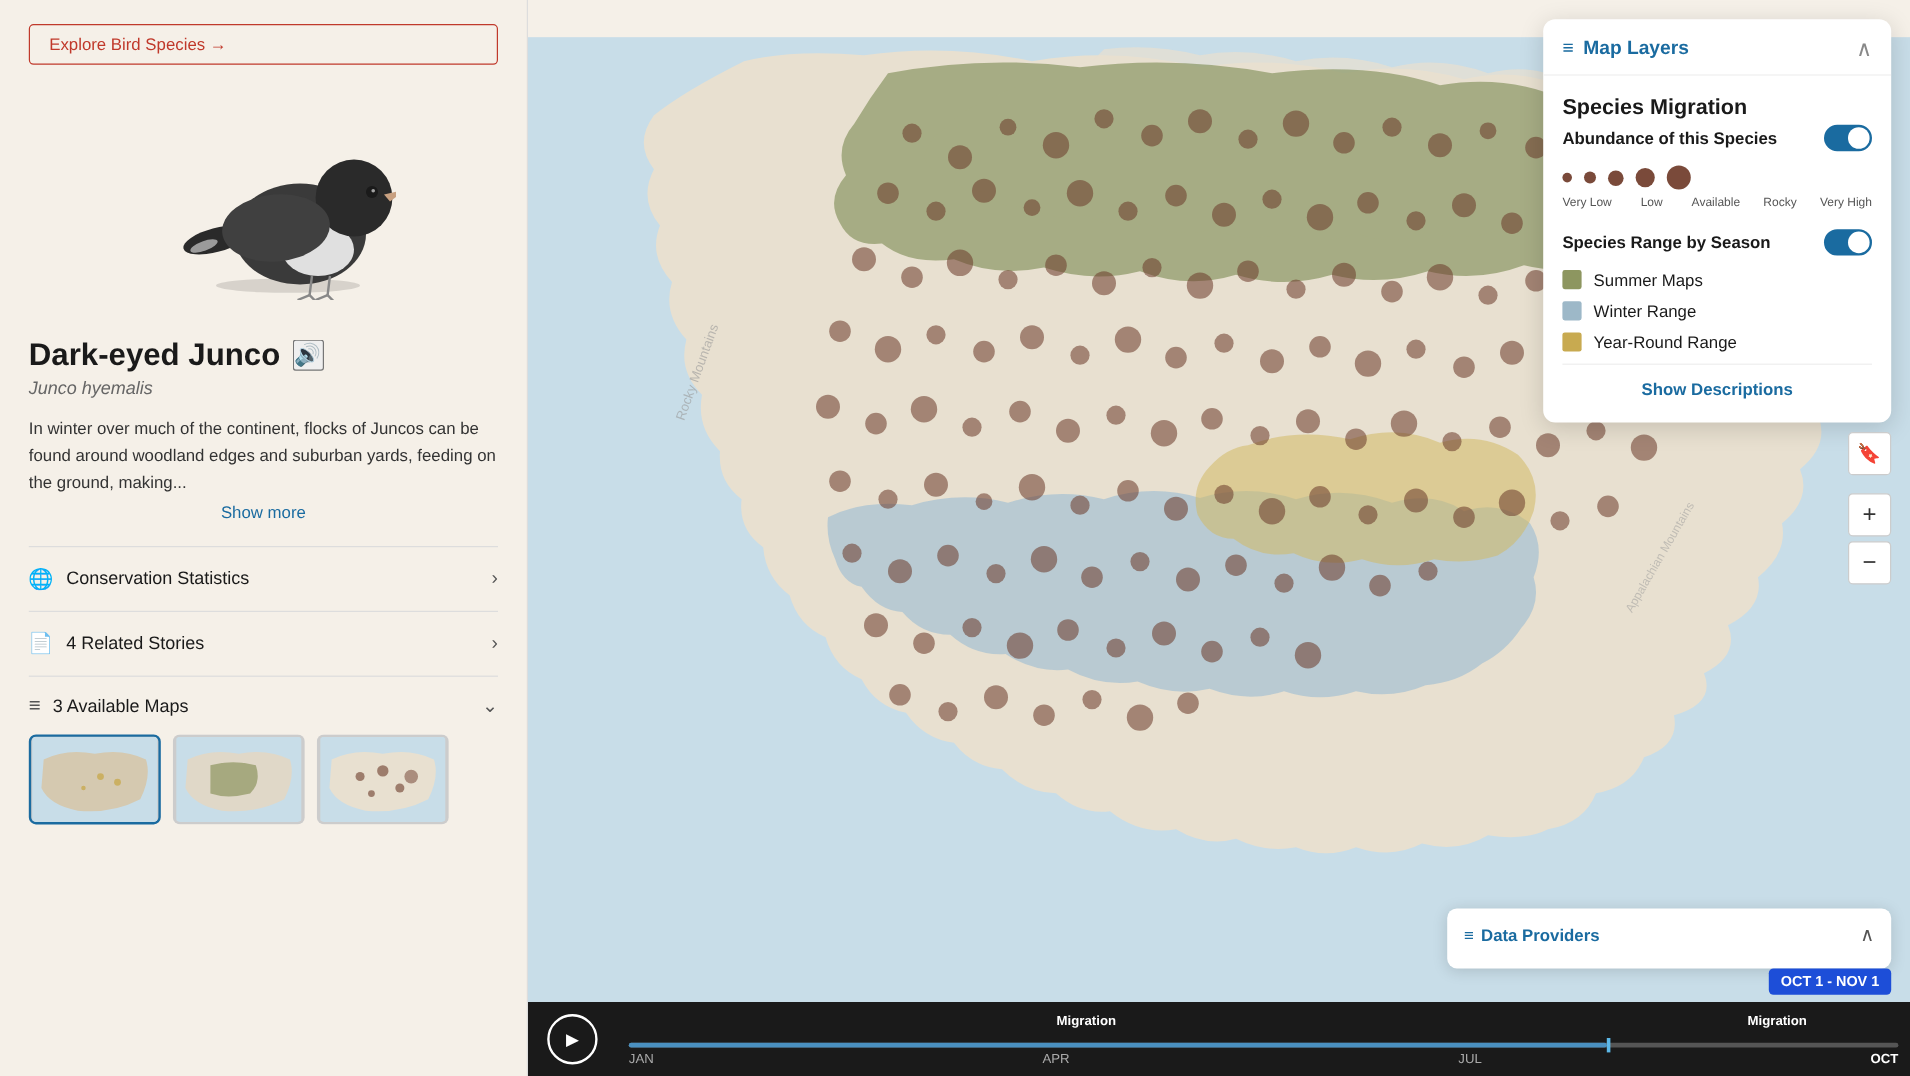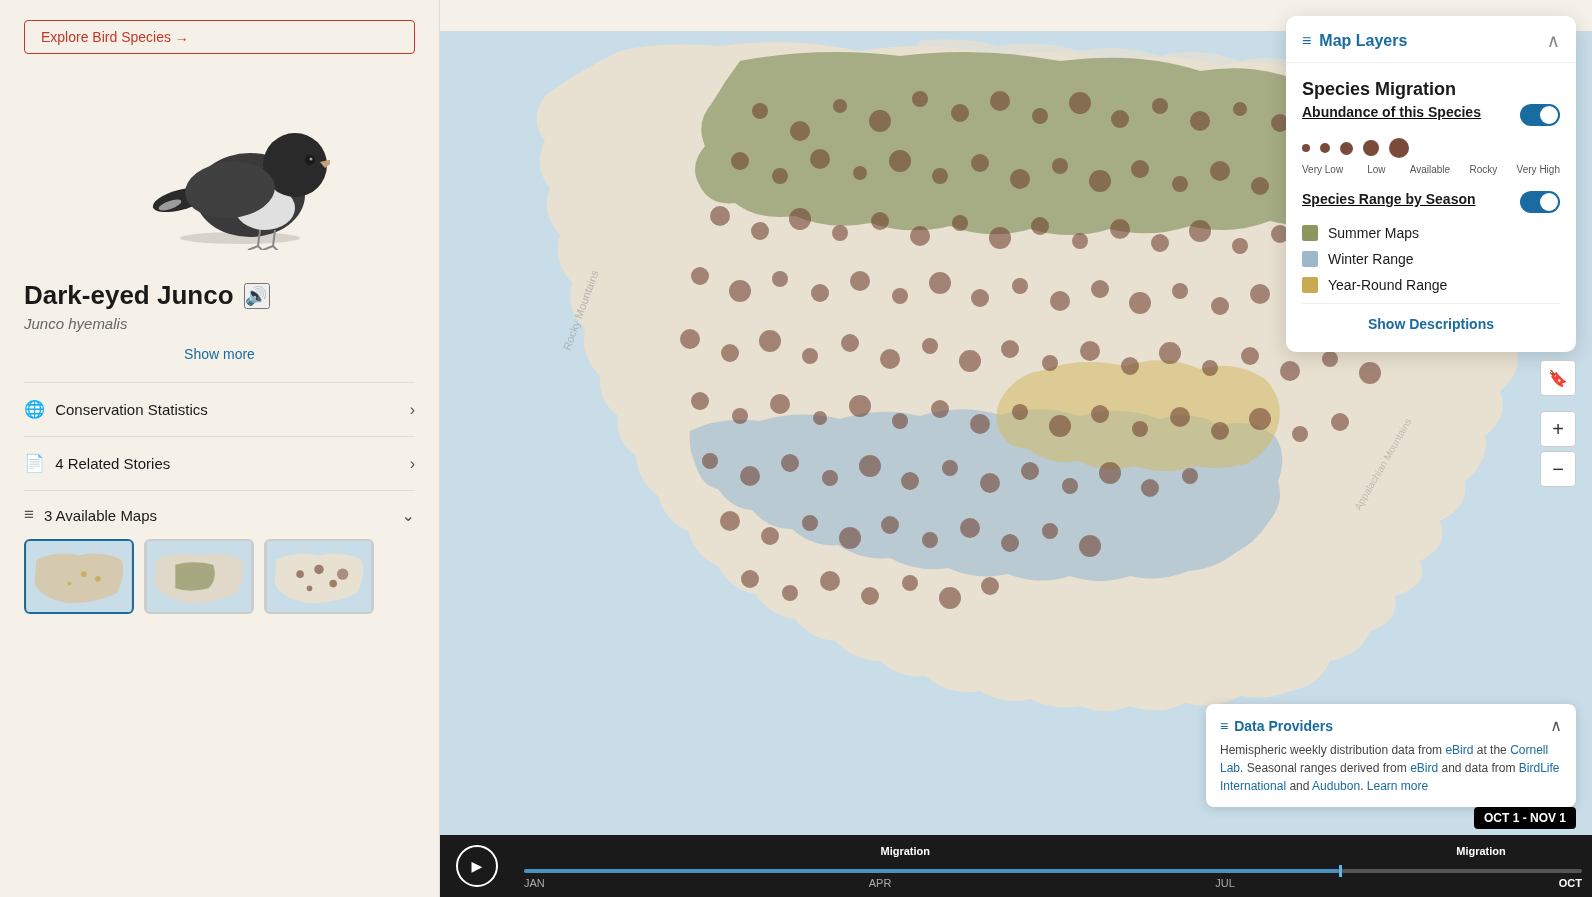--- a/index.html
+++ b/index.html
@@ -225,24 +225,23 @@
 
     .layer-section-desc {
       font-size: 13px;
       color: #666;
       margin-bottom: 16px;
       line-height: 1.4;
     }
 
     .layer-toggle-row {
       display: flex;
-      align-items: flex-start;
+      align-items: center;
       justify-content: space-between;
       margin-bottom: 12px;
-      text-decoration: underline;
     }
 
     .layer-label {
       font-size: 14px;
       font-weight: 600;
       color: #1a1a1a;
     }
 
     .toggle-switch {
       width: 40px;
@@ -454,21 +453,21 @@
       display: flex;
       flex-direction: column;
       justify-content: flex-end;
       padding-bottom: 8px;
     }
 
     .oct-label-badge {
       position: absolute;
       right: 16px;
       bottom: 68px;
-      background: #000000;
+      background: #1d4ed8;
       color: white;
       font-size: 12px;
       font-weight: 700;
       padding: 4px 10px;
       border-radius: 4px;
       z-index: 11;
     }
 
     
     .north-america-shape { fill: #e8e0d0; }
@@ -521,20 +520,21 @@
       <line x1="163" y1="156" x2="153" y2="160" stroke="#888" stroke-width="2"></line>
       <line x1="163" y1="156" x2="169" y2="162" stroke="#888" stroke-width="2"></line>
     </svg>
   </div>
 
   <div class="bird-name-row">
     <span class="bird-common-name">Dark-eyed Junco</span>
     <button class="sound-icon">🔊</button>
   </div>
   <div class="bird-scientific-name">Junco hyemalis</div>
+  <p class="bird-description">In winter over much of the continent, flocks of Juncos can be found around woodland edges and suburban yards, feeding on the ground, making...</p>
   <button class="show-more-btn">Show more</button>
 
   <div class="section-row">
     <div class="section-row-left">
       <span class="section-icon">🌐</span>
       <span>Conservation Statistics</span>
     </div>
     <span class="chevron-icon">›</span>
   </div>
 
@@ -885,23 +885,20 @@
   </div>
 
   <div class="data-providers-panel">
     <div class="dp-header">
       <div class="dp-title">
         <span>≡</span>
         <span>Data Providers</span>
       </div>
       <button style="background:none;border:none;cursor:pointer;font-size:16px;color:#555;">∧</button>
     </div>
-    <p class="dp-text">
-      Hemispheric weekly distribution data from <a class="dp-link">eBird</a> at the <a class="dp-link">Cornell Lab</a>. Seasonal ranges derived from <a class="dp-link">eBird</a> and data from <a class="dp-link">BirdLife International</a> and <a class="dp-link">Audubon</a>. <a class="dp-link">Learn more</a>
-    </p>
   </div>
 
   <div class="zoom-controls">
     <button class="zoom-btn">+</button>
     <button class="zoom-btn">−</button>
   </div>
 
   <div class="bookmark-btn">
     <span>🔖</span>
   </div>

